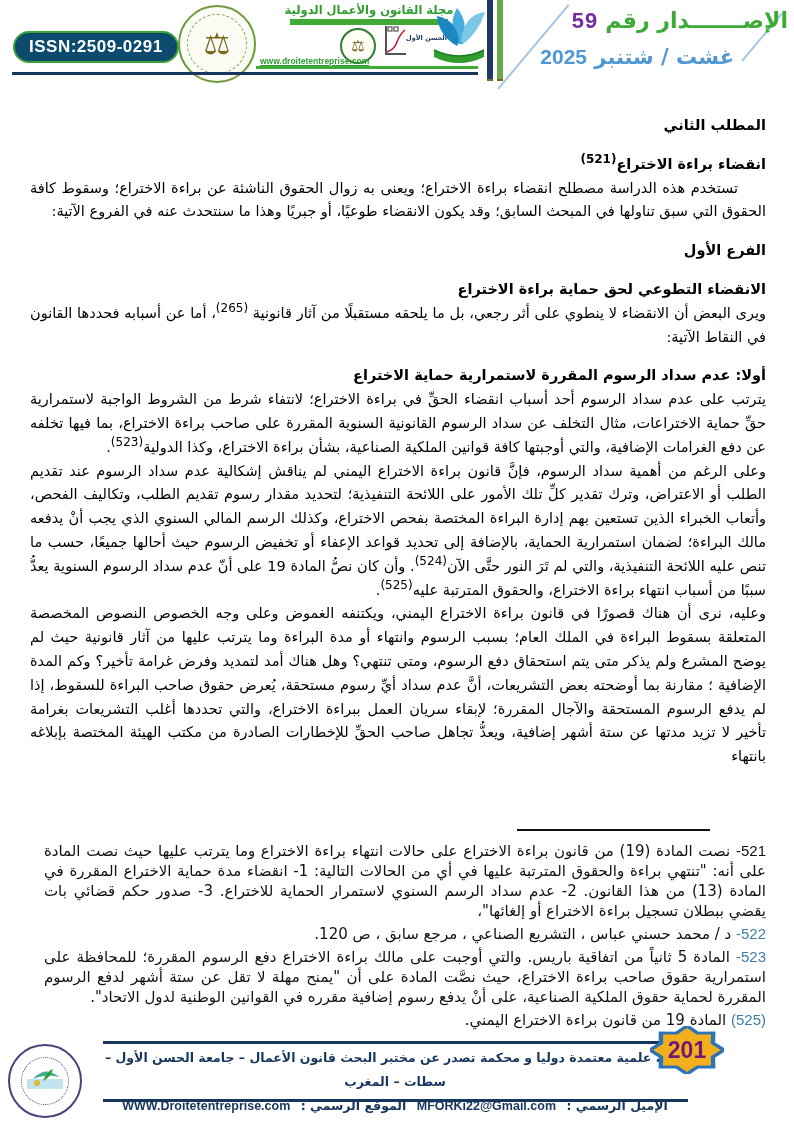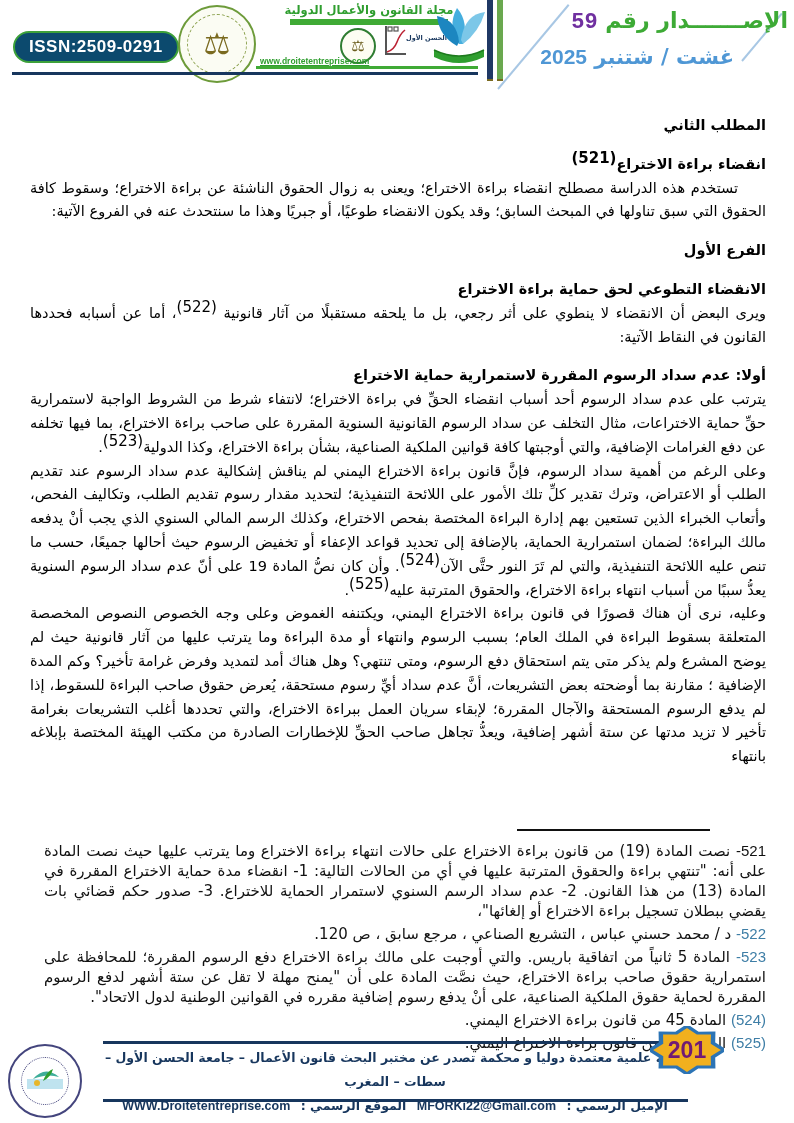--- a/index.html
+++ b/index.html
@@ -41,21 +41,21 @@
   .issue-num{color:#7030a0;font-family:Liberation Mono, monospace;}
   .issue-date{position:absolute;right:60px;top:45px;direction:rtl;font-weight:bold;font-size:21px;
       color:#4f97d5;white-space:nowrap;}
   .issue-date .latin{font-family:"Liberation Sans",sans-serif;}
 
   
   .article{position:absolute;left:30px;right:28px;top:99px;direction:rtl;text-align:justify;
       font-size:14.5px;line-height:23.8px;}
   .article .h{font-weight:bold;margin-top:15px;}
   .article .indent{text-indent:28px;}
-  sup.fn-ref{font-size:15px;line-height:0;}
+  sup.fn-ref{font-size:12px;line-height:0;}
 
   
   .fn-sep{position:absolute;left:517px;top:829px;width:193px;height:2px;background:#111;}
   .footnotes{position:absolute;left:44px;right:28px;top:841px;direction:rtl;text-align:justify;
       font-size:15px;font-weight:normal;line-height:20px;color:#111;}
   .fn{margin-bottom:3px;}
   .fn-num{font-family:"Liberation Sans",sans-serif;}
   .fn-num.blue{color:#3e7ea6;}
   .fn-num.plain{color:#111;}
 
@@ -124,33 +124,32 @@
   <div class="issue-date" dir="rtl">
     <span>غشت / شتنبر </span><span class="latin">2025</span>
   </div>
 
   <div class="article">
       <div class="block h">المطلب الثاني</div>
       <div class="block h">انقضاء براءة الاختراع<sup class="fn-ref">(521)</sup></div>
       <div class="block p indent">تستخدم هذه الدراسة مصطلح  انقضاء براءة الاختراع؛ ويعنى به زوال الحقوق الناشئة عن براءة الاختراع؛ وسقوط كافة الحقوق  التي سبق تناولها في المبحث السابق؛ وقد يكون الانقضاء طوعيًا، أو جبريًا وهذا ما سنتحدث عنه في الفروع الآتية:</div>
       <div class="block h">الفرع الأول</div>
       <div class="block h">الانقضاء التطوعي لحق حماية براءة الاختراع</div>
-      <div class="block p">ويرى البعض أن الانقضاء لا ينطوي على أثر رجعي، بل ما يلحقه مستقبلًا من آثار قانونية <sup class="fn-ref">(522)</sup>، أما عن أسبابه فحددها القانون في النقاط الآتية:</div>
+      <div class="block p">ويرى البعض أن الانقضاء لا ينطوي على أثر رجعي، بل ما يلحقه مستقبلًا من آثار قانونية <sup class="fn-ref">(265)</sup>، أما عن أسبابه فحددها القانون في النقاط الآتية:</div>
       <div class="block h">أولا: عدم سداد الرسوم المقررة لاستمرارية حماية الاختراع</div>
       <div class="block p">يترتب  على  عدم سداد الرسوم أحد أسباب  انقضاء الحقِّ في براءة الاختراع؛ لانتفاء  شرط من الشروط الواجبة لاستمرارية حقِّ حماية الاختراعات، مثال التخلف عن سداد الرسوم القانونية السنوية المقررة على صاحب براءة الاختراع، بما فيها تخلفه عن دفع الغرامات الإضافية، والتي أوجبتها كافة قوانين الملكية الصناعية، بشأن براءة الاختراع، وكذا الدولية<sup class="fn-ref">(523)</sup>.</div>
       <div class="block p">وعلى الرغم من أهمية سداد الرسوم، فإنَّ قانون براءة الاختراع اليمني لم يناقش إشكالية عدم سداد الرسوم عند تقديم الطلب أو الاعتراض، وترك تقدير كلِّ تلك الأمور على اللائحة التنفيذية؛ لتحديد مقدار رسوم تقديم الطلب، وتكاليف الفحص، وأتعاب الخبراء الذين تستعين بهم إدارة البراءة المختصة بفحص الاختراع، وكذلك الرسم المالي السنوي الذي يجب أنْ يدفعه مالك البراءة؛ لضمان استمرارية الحماية، بالإضافة إلى تحديد قواعد الإعفاء أو تخفيض الرسوم حيث أحالها جميعًا، حسب ما تنص عليه اللائحة التنفيذية، والتي لم تَرَ النور حتَّى الآن<sup class="fn-ref">(524)</sup>. وأن كان نصُّ المادة 19 على أنّ عدم سداد الرسوم السنوية يعدُّ سببًا من أسباب انتهاء براءة الاختراع، والحقوق المترتبة عليه<sup class="fn-ref">(525)</sup>.</div>
       <div class="block p">وعليه، نرى أن هناك قصورًا في قانون براءة الاختراع اليمني، ويكتنفه  الغموض وعلى وجه الخصوص النصوص المخصصة المتعلقة بسقوط البراءة في الملك العام؛ بسبب الرسوم وانتهاء أو مدة البراءة وما يترتب عليها من آثار قانونية حيث لم يوضح المشرع ولم يذكر متى يتم استحقاق دفع الرسوم، ومتى تنتهي؟ وهل هناك أمد لتمديد وفرض غرامة تأخير؟ وكم المدة الإضافية ؛ مقارنة بما أوضحته بعض التشريعات، أنَّ عدم سداد أيِّ رسوم مستحقة، يُعرض حقوق صاحب البراءة للسقوط، إذا لم يدفع الرسوم المستحقة والآجال المقررة؛ لإبقاء سريان العمل ببراءة الاختراع، والتي تحددها أغلب التشريعات بغرامة تأخير لا تزيد مدتها عن ستة أشهر إضافية، ويعدُّ تجاهل صاحب الحقِّ للإخطارات الصادرة من مكتب الهيئة المختصة بإبلاغه بانتهاء</div>
     </div>
 
   <div class="fn-sep"></div>
   <div class="footnotes">
       <div class="fn"><span class="fn-num plain">521-</span> نصت المادة (19) من قانون براءة الاختراع على حالات انتهاء براءة الاختراع وما يترتب عليها حيث نصت المادة على أنه: "تنتهي براءة والحقوق المترتبة عليها في أي من الحالات التالية: 1- انقضاء مدة حماية الاختراع المقررة في المادة (13) من هذا القانون. 2- عدم سداد الرسم السنوي لاستمرار الحماية للاختراع. 3- صدور حكم قضائي بات يقضي ببطلان تسجيل براءة الاختراع أو إلغائها"،</div>
       <div class="fn"><span class="fn-num blue">522-</span> د / محمد حسني عباس ، التشريع الصناعي ، مرجع سابق ، ص 120.</div>
       <div class="fn"><span class="fn-num blue">523-</span> المادة 5 ثانياً من اتفاقية باريس. والتي أوجبت على مالك براءة الاختراع دفع الرسوم المقررة؛ للمحافظة على استمرارية حقوق صاحب براءة الاختراع، حيث نصَّت المادة على أن "يمنح مهلة لا تقل عن ستة أشهر لدفع الرسوم المقررة لحماية حقوق الملكية الصناعية، على أنْ يدفع رسوم إضافية مقرره في القوانين الوطنية لدول الاتحاد".</div>
-      <div class="fn"><span class="fn-num blue">(524)</span> المادة 45 من قانون براءة الاختراع اليمني.</div>
       <div class="fn"><span class="fn-num blue">(525)</span> المادة 19 من قانون براءة الاختراع اليمني.</div>
     </div>
 
   <div class="footer-rule top"></div>
   <div class="footer-text">
     <div class="f-line1">مجلة علمية معتمدة  دوليا و محكمة تصدر عن مختبر البحث قانون الأعمال – جامعة الحسن الأول – سطات – المغرب</div>
     <div class="f-line2" dir="rtl">
       <span>الإميل الرسمي :</span>
       <span class="latin">MFORKi22@Gmail.com</span>
       <span>الموقع الرسمي :</span>

